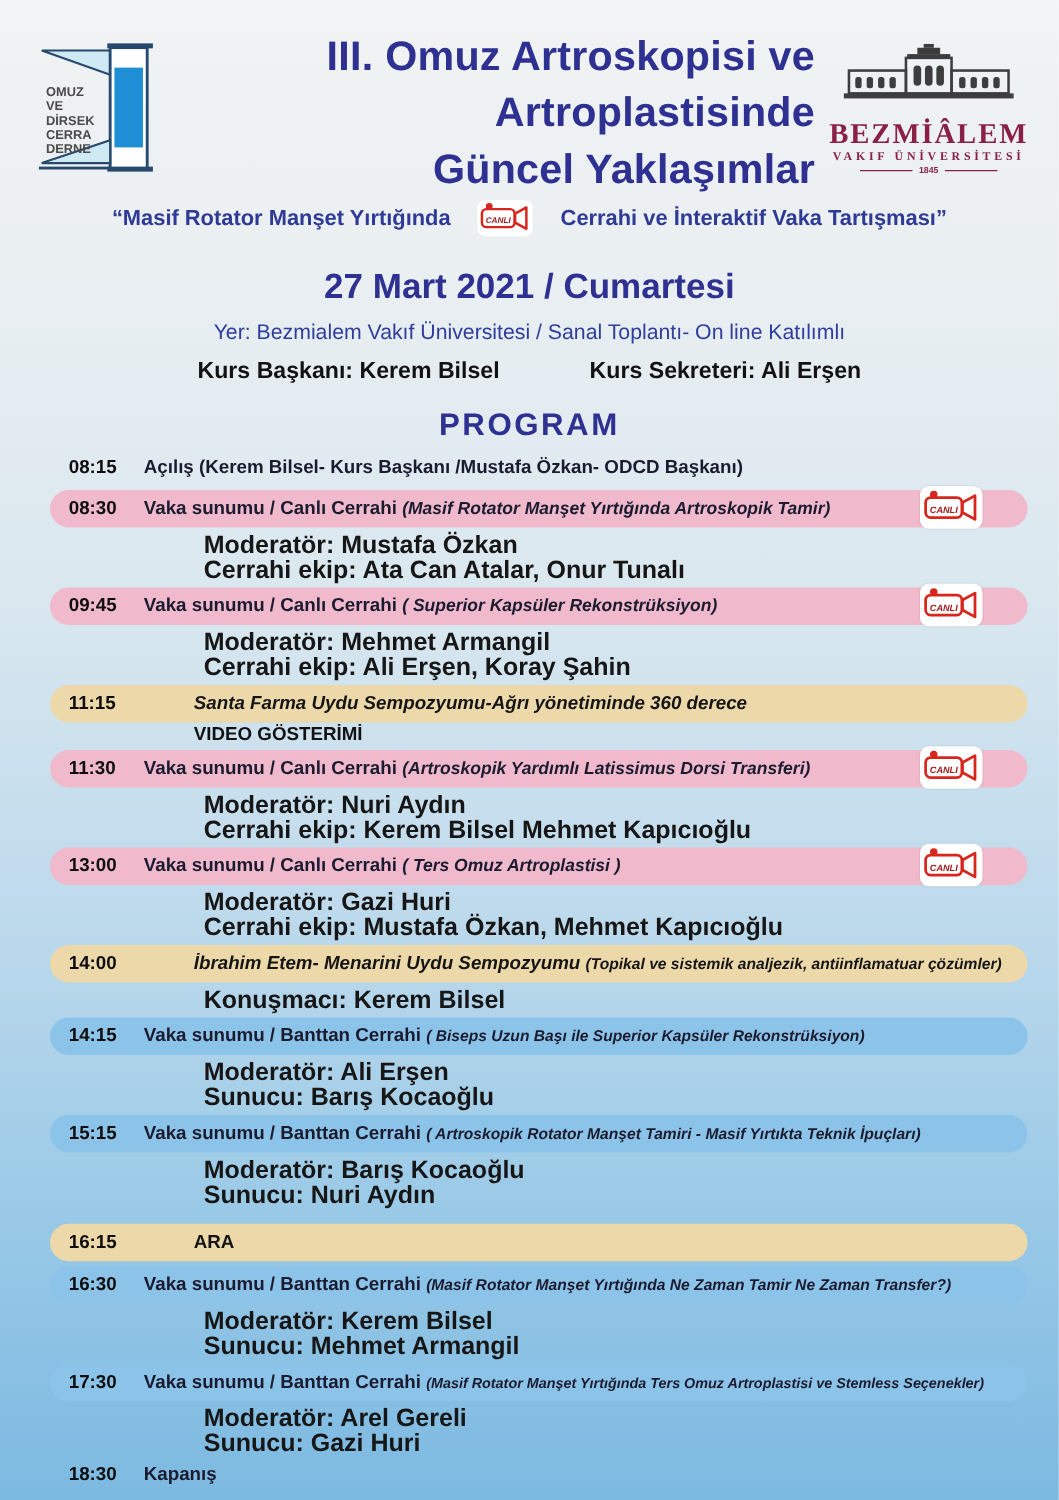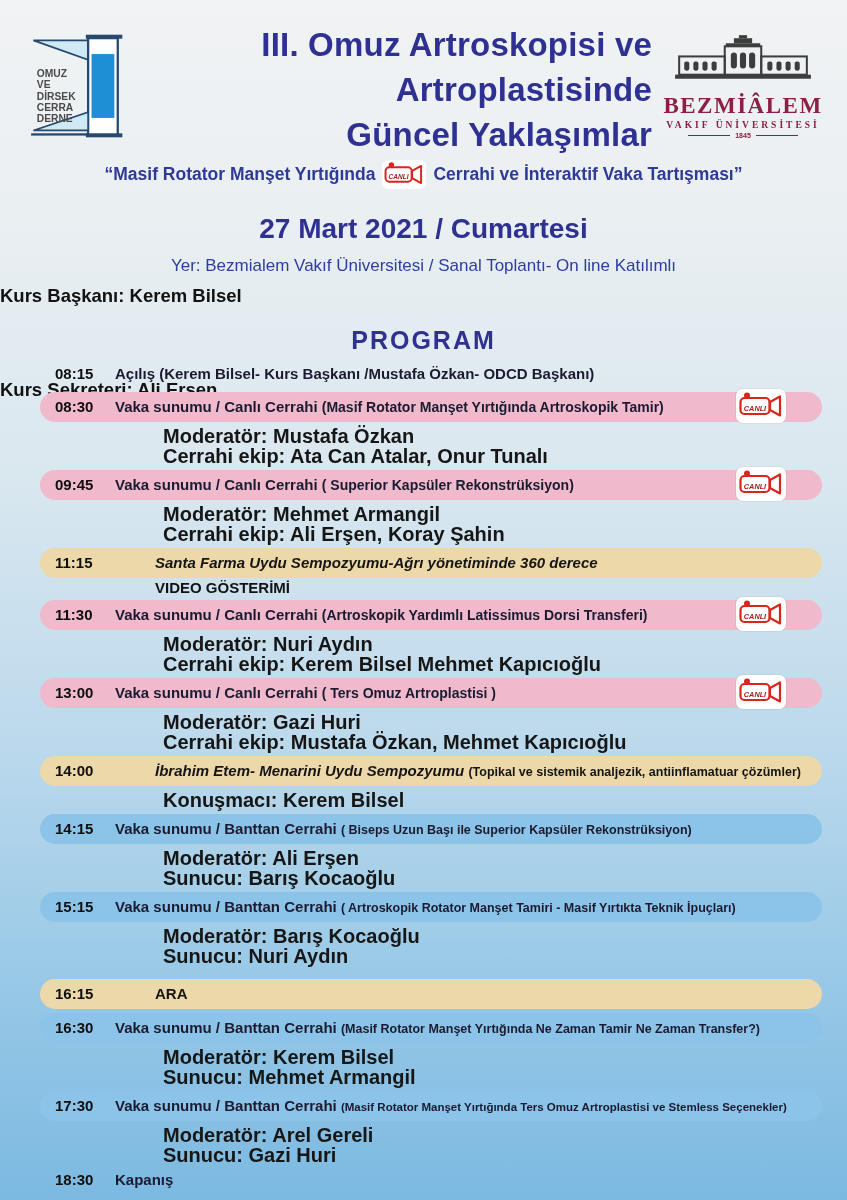--- a/index.html
+++ b/index.html
@@ -10,46 +10,46 @@
   }
   
   .logo-left{position:absolute;left:22px;top:28px;width:114px;height:116px;}
   .title{position:absolute;left:150px;right:195px;top:22px;text-align:right;
          color:#2e3192;font-weight:bold;font-size:33px;line-height:45px;letter-spacing:.2px;}
   .logo-right{position:absolute;right:18px;top:34px;width:172px;text-align:center;color:#8a2043;}
   .bez-name{font-family:"Liberation Serif","DejaVu Serif",serif;font-weight:bold;font-size:23px;letter-spacing:1.5px;margin-top:2px;}
   .bez-sub{font-family:"Liberation Serif","DejaVu Serif",serif;font-weight:bold;font-size:9.5px;letter-spacing:3px;margin-top:1px;}
   .bez-year{display:flex;align-items:center;justify-content:center;gap:5px;margin-top:2px;font-size:7px;font-weight:bold;}
   .bez-year::before,.bez-year::after{content:"";width:42px;height:1px;background:#8a2043;}
-  .subtitle{position:absolute;top:160px;left:0;right:0;display:flex;justify-content:center;align-items:center;gap:7px;
+  .subtitle{position:absolute;top:160px;left:0;right:0;display:flex;justify-content:center;align-items:center;gap:22px;
             color:#2e3a96;font-weight:bold;font-size:17.5px;}
   .canli-card{display:inline-flex;background:#fff;border-radius:6px;padding:1px 2px;line-height:0;}
   
   .date{position:absolute;top:213px;left:0;right:0;text-align:center;color:#2e3192;font-weight:bold;font-size:28px;}
   .venue{position:absolute;top:256px;left:0;right:0;text-align:center;color:#2f3d9e;font-weight:normal;font-size:17px;}
   .chairs{position:absolute;top:285px;left:0;right:0;display:flex;justify-content:center;gap:72px;
-          color:#121212;font-weight:bold;font-size:18.5px;flex-direction:column;}
+          color:#121212;font-weight:bold;font-size:18.5px;}
   .program-heading{position:absolute;top:326px;left:0;right:0;text-align:center;color:#2e3192;font-weight:bold;font-size:25px;letter-spacing:2px;}
   
   #program-list{position:absolute;top:363px;left:0;right:0;}
   .prow{position:relative;margin-bottom:4px;}
   .rowbar{position:relative;height:30px;margin:0 25px 0 40px;border-radius:16px;}
   .bar-none .rowbar{background:transparent;height:22px;text-align:center;}
   .bar-none{margin-bottom:7px;}
   .bar-pink .rowbar{background:#f0b9cc;}
   .bar-tan  .rowbar{background:#ecd8a9;}
   .bar-blue .rowbar{background:#8cc3e8;}
   .prow.extra-space{margin-top:13px;}
   .time{position:absolute;left:15px;top:50%;transform:translateY(-52%);
         font-weight:bold;font-size:15px;color:#0e0e0e;}
   .rowtext{position:absolute;left:75px;top:50%;transform:translateY(-52%);
            white-space:nowrap;font-weight:bold;font-size:15px;color:#1b1b30;}
   .bar-tan .rowtext{left:115px;color:#151515;}
   .italic-main .main{font-style:italic;}
-  .paren{font-size:14px;}
+  .paren{font-style:italic;font-size:14px;}
   .paren.mid{font-size:12.5px;}
   .paren.small{font-size:11.5px;}
   .canli-badge{position:absolute;right:36px;top:-3px;background:#fff;border-radius:7px;
                padding:2px 3px;line-height:0;box-shadow:0 0 0 1px rgba(0,0,0,.04);}
   .note{margin:1px 0 0 155px;font-weight:bold;font-size:15px;color:#121212;}
   .details{margin:4px 0 0 163px;font-weight:bold;font-size:20px;line-height:20px;color:#161616;}
 </style>
 </head>
 <body>
 

